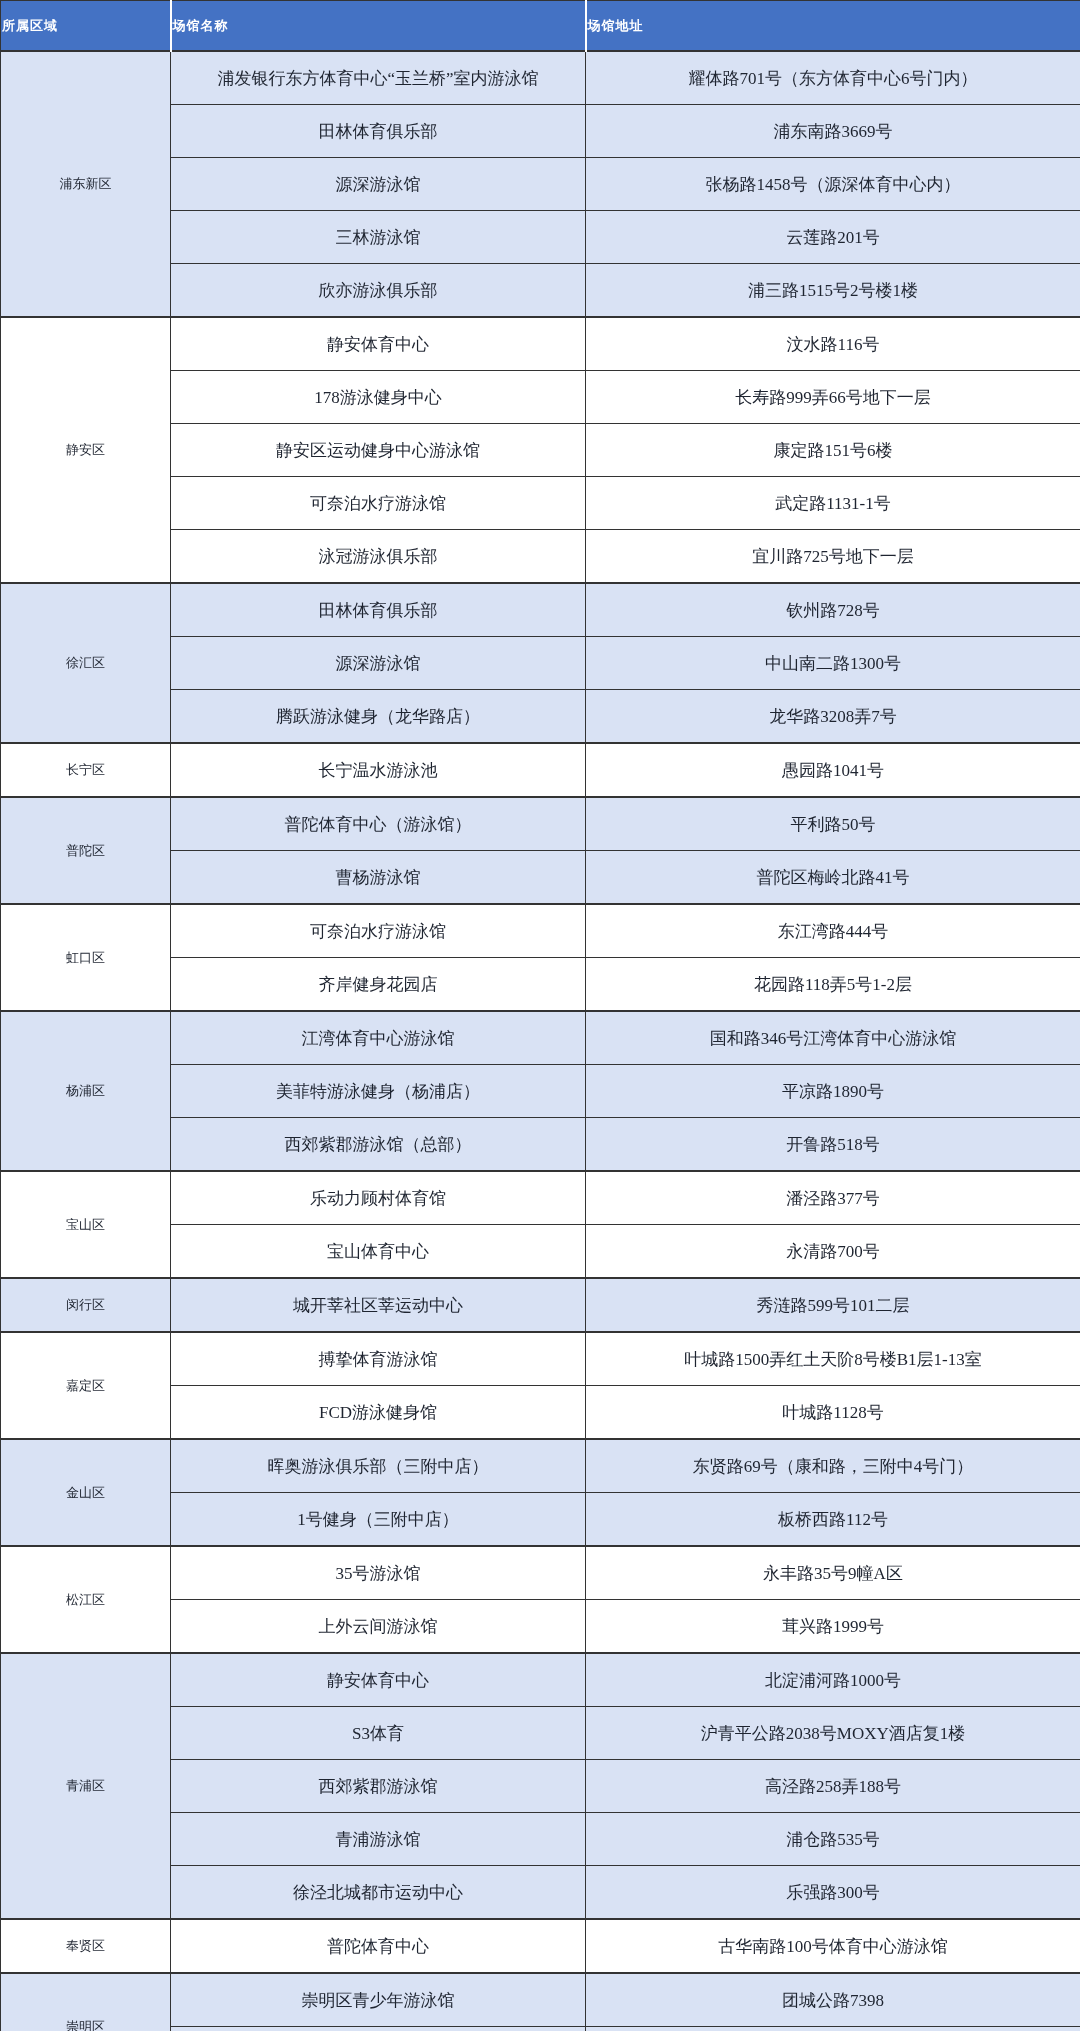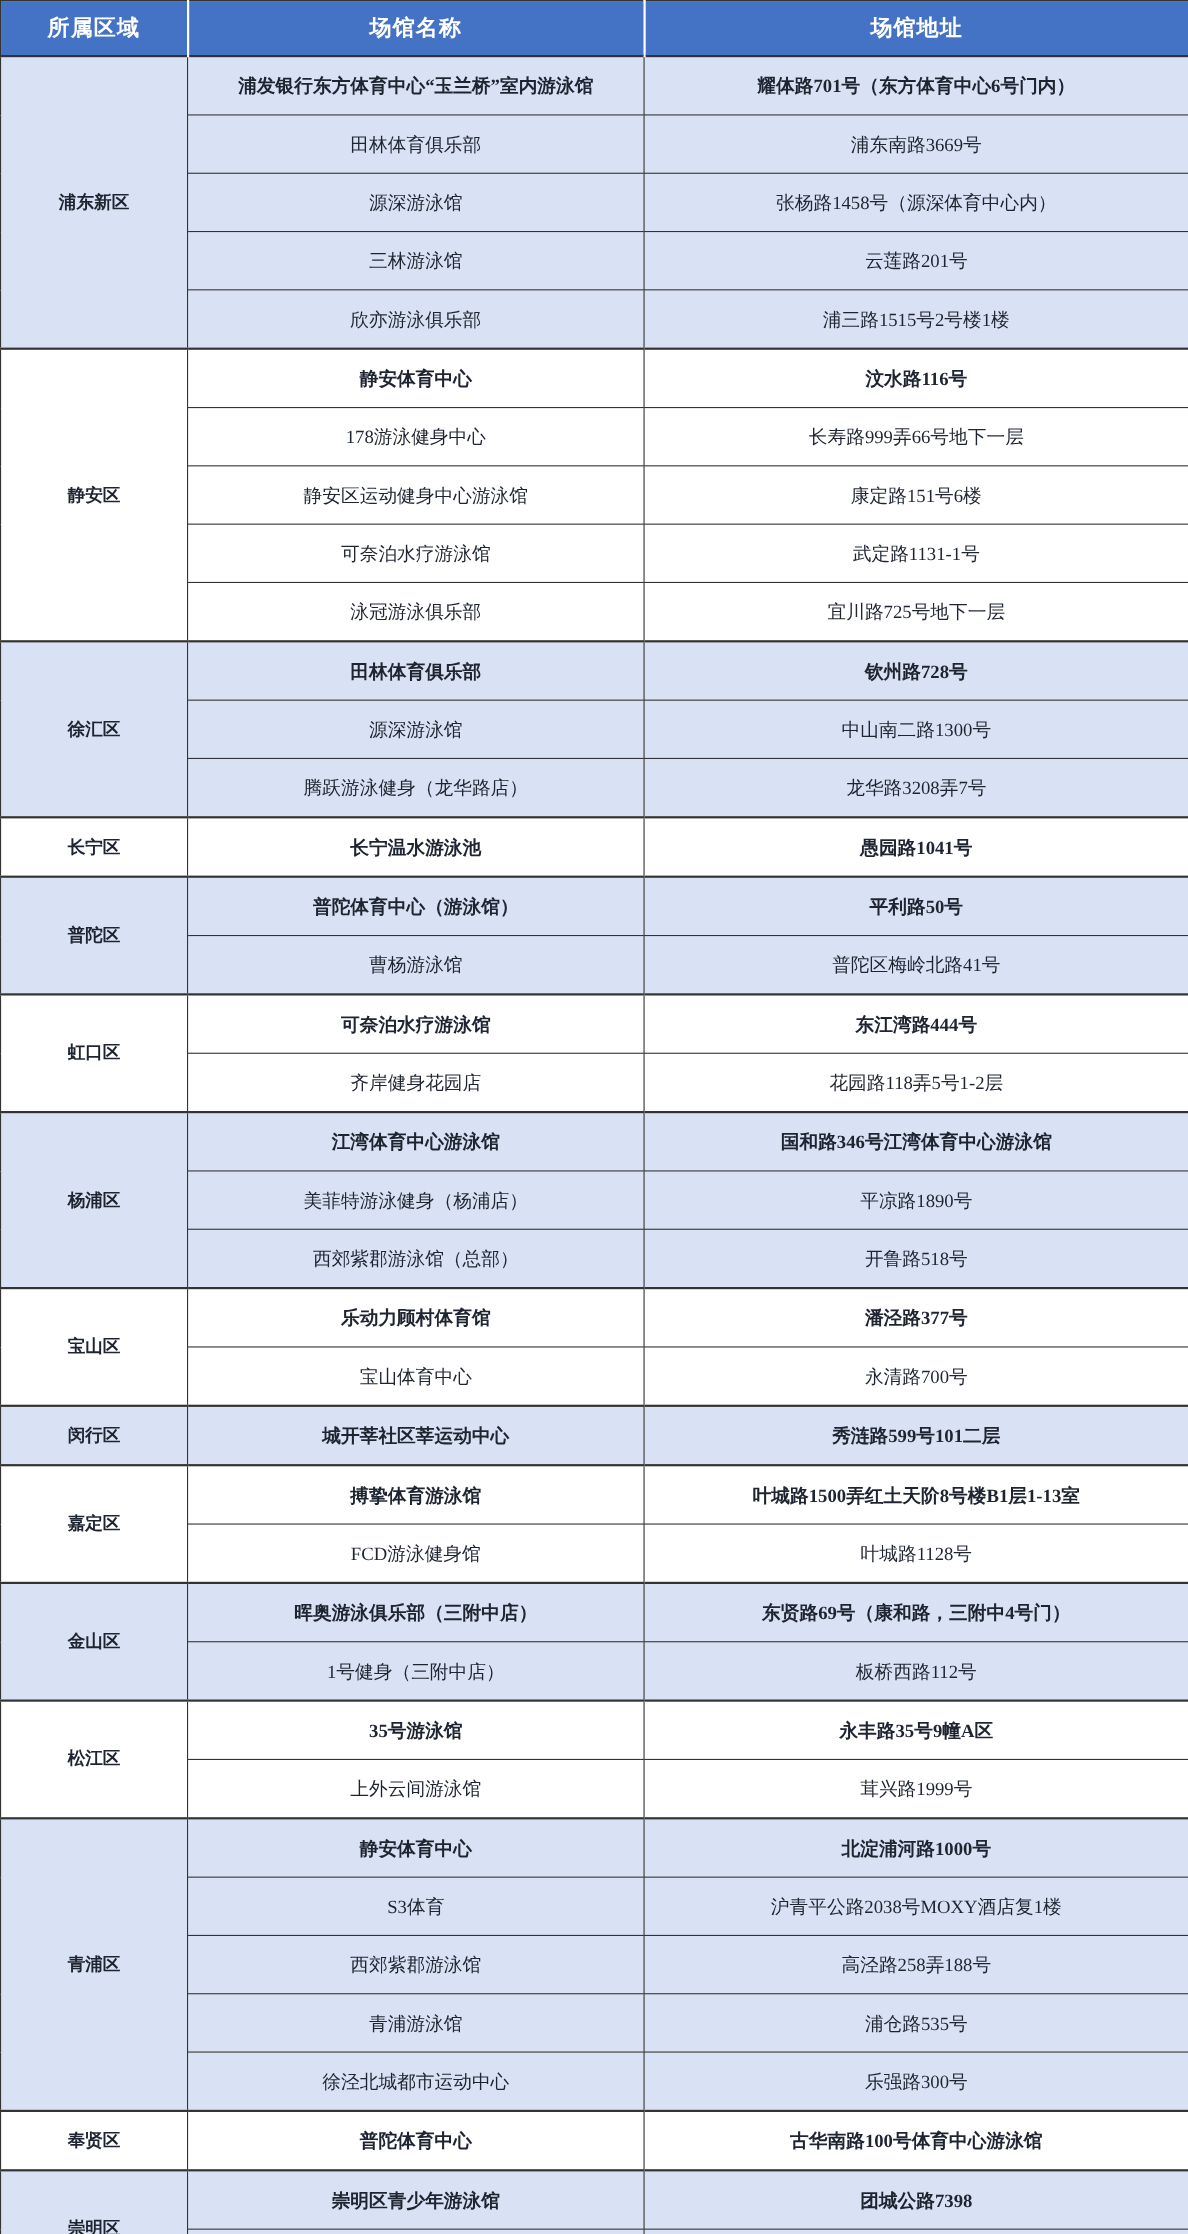--- a/index.html
+++ b/index.html
@@ -18,42 +18,42 @@
   }
   table{
     width:1080px;
     border-collapse:collapse;
     table-layout:fixed;
     border:1px solid var(--border);
   }
   thead th{
     background:var(--header-bg);
     color:var(--header-text);
-    font-size:20px;
+    font-size:13px;
     font-weight:bold;
     height:47px;
-    text-align:center;
+    text-align:left;
     vertical-align:middle;
     border-bottom:1px solid var(--border);
     border-left:2px solid #FFFFFF;
     letter-spacing:1px;
   }
   thead th:first-child{border-left:none;}
   tbody td{
     border:1px solid var(--border);
     text-align:center;
     vertical-align:middle;
     font-size:17px;
     padding:0 6px;
     height:52px;
   }
   tbody tr.alt td{background:var(--row-alt-bg);}
   tbody tr.plain td{background:var(--row-bg);}
-  tbody tr.group-start td{border-top:2px solid var(--border);font-weight:bold;}
-  .district-cell{font-size:16px;}
+  tbody tr.group-start td{border-top:2px solid var(--border);}
+  .district-cell{font-size:13px;}
 </style>
 </head>
 <body>
 
 <table>
   <colgroup>
     <col style="width:170px">
     <col style="width:415px">
     <col style="width:495px">
   </colgroup>

